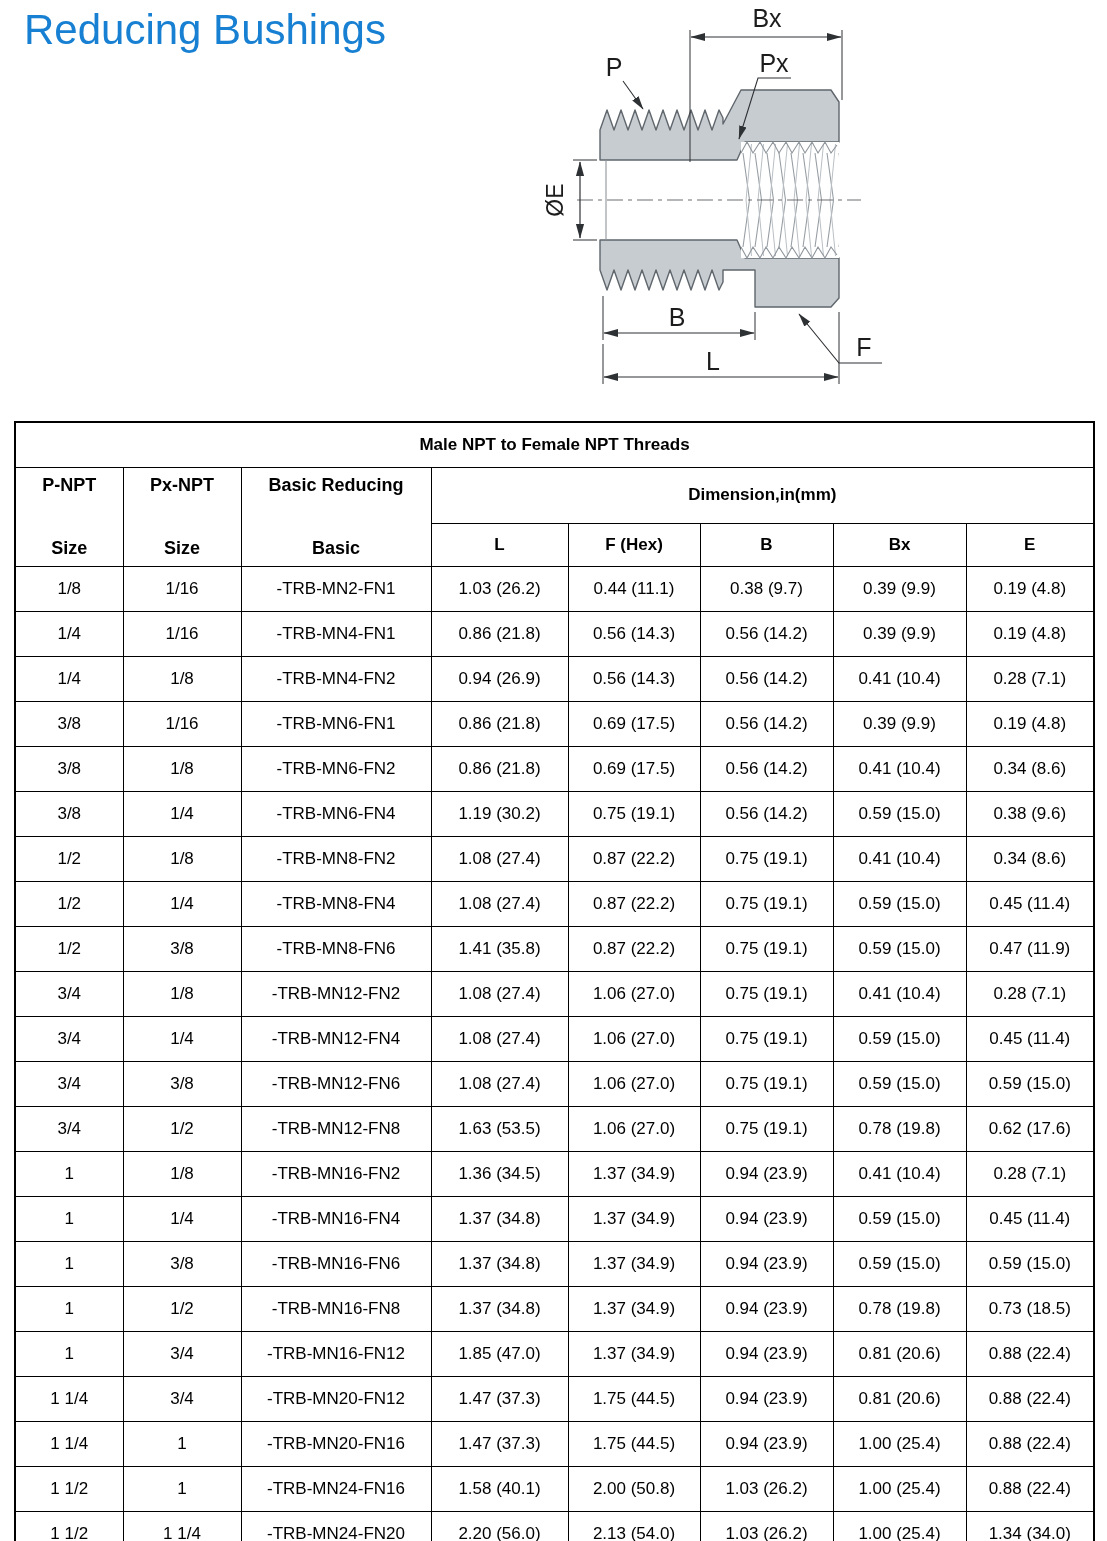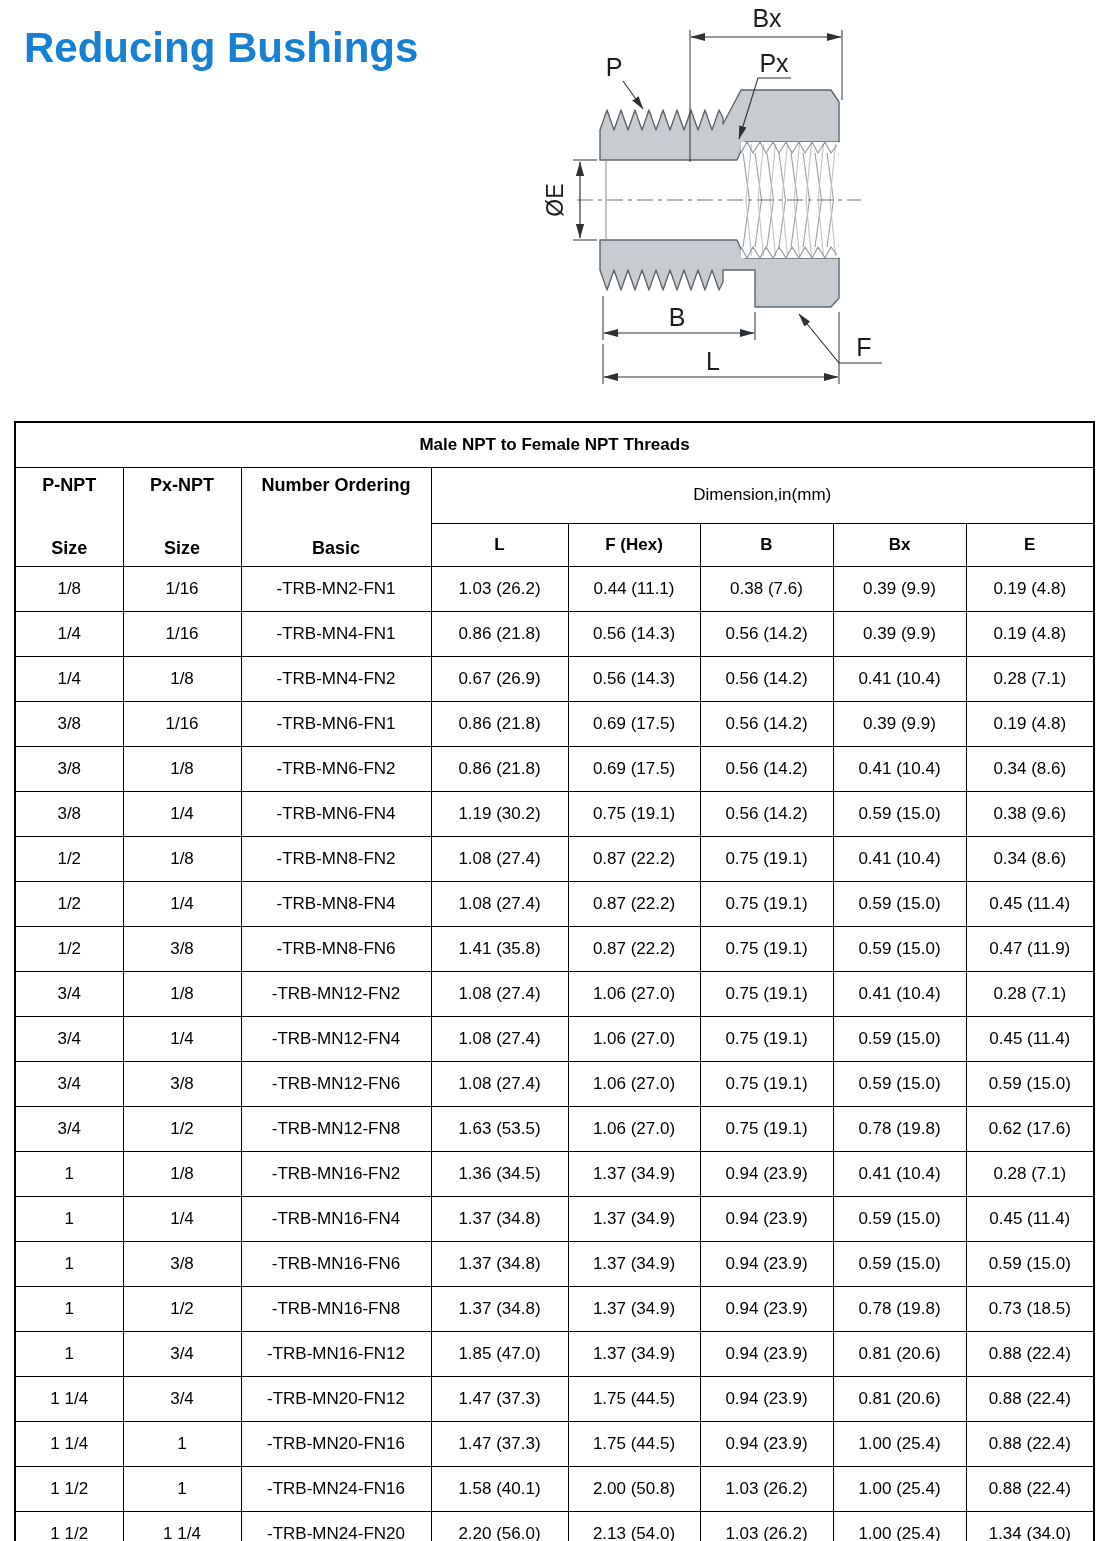--- a/index.html
+++ b/index.html
@@ -1,39 +1,39 @@
 <!DOCTYPE html>
 <html><head>
 <meta charset="utf-8">
 <style>
   html,body{margin:0;padding:0;}
   body{
     width:1107px;height:1541px;background:#ffffff;position:relative;
     font-family:"Liberation Sans", sans-serif;color:#000;
   }
   .page-title{
-    position:absolute;left:24px;top:24px;
-    font-size:42px;font-weight:bold;color:#1880d2;letter-spacing:0px;
+    position:absolute;left:24px;top:6px;
+    font-size:42px;font-weight:normal;color:#1880d2;letter-spacing:0px;
   }
   .drawing-wrap{position:absolute;left:527px;top:0;width:580px;height:420px;}
   
   table.spec{
     position:absolute;left:14px;top:421px;width:1079px;
     border-collapse:collapse;table-layout:fixed;
     border:2px solid #000;
   }
   table.spec td{border:1.5px solid #000;text-align:center;vertical-align:middle;
     font-size:17px;color:#000;padding:0 4px;overflow:hidden;}
   td.section-title{
     text-align:left;font-size:21px;font-weight:bold;height:44px;padding-left:12px;border-radius:17px;
   }
   td.hdr-stack{height:98px;padding:0;}
   .stack{display:flex;flex-direction:column;justify-content:space-around;
     align-items:center;height:100%;font-weight:bold;font-size:18px;gap:28px;}
-  td.dim-group{height:54px;font-weight:normal;font-size:18px;}
+  td.dim-group{height:54px;font-weight:bold;font-size:18px;}
   td.dim-sub{height:42px;font-weight:bold;font-size:18px;}
   tbody.rows td{height:44px;font-size:17px;}
   
   .dwg-label{font-family:"Liberation Sans",sans-serif;font-size:25px;fill:#1c1c1c;}
   .dwg-label-sm{font-family:"Liberation Sans",sans-serif;font-size:23px;fill:#1c1c1c;}
 </style>
 </head>
 <body>
 
 <div class="page-title">Reducing Bushings</div>
@@ -120,60 +120,60 @@
         </div>
       </td>
       <td class="hdr-stack" rowspan="2">
         <div class="stack">
           <span>Px-NPT</span>
           <span>Size</span>
         </div>
       </td>
       <td class="hdr-stack" rowspan="2">
         <div class="stack">
-          <span>Number Ordering</span>
+          <span>Basic Reducing</span>
           <span>Basic</span>
         </div>
       </td>
       <td class="dim-group" colspan="5">Dimension,in(mm)</td>
     </tr>
     <tr>
       <td class="dim-sub">L</td>
       <td class="dim-sub">F (Hex)</td>
       <td class="dim-sub">B</td>
       <td class="dim-sub">Bx</td>
       <td class="dim-sub">E</td>
     </tr>
   </tbody>
   <tbody class="rows">
       <tr>
         <td>1/8</td>
         <td>1/16</td>
         <td>-TRB-MN2-FN1</td>
         <td>1.03 (26.2)</td>
         <td>0.44 (11.1)</td>
-        <td>0.38 (7.6)</td>
+        <td>0.38 (9.7)</td>
         <td>0.39 (9.9)</td>
         <td>0.19 (4.8)</td>
       </tr>
       <tr>
         <td>1/4</td>
         <td>1/16</td>
         <td>-TRB-MN4-FN1</td>
         <td>0.86 (21.8)</td>
         <td>0.56 (14.3)</td>
         <td>0.56 (14.2)</td>
         <td>0.39 (9.9)</td>
         <td>0.19 (4.8)</td>
       </tr>
       <tr>
         <td>1/4</td>
         <td>1/8</td>
         <td>-TRB-MN4-FN2</td>
-        <td>0.67 (26.9)</td>
+        <td>0.94 (26.9)</td>
         <td>0.56 (14.3)</td>
         <td>0.56 (14.2)</td>
         <td>0.41 (10.4)</td>
         <td>0.28 (7.1)</td>
       </tr>
       <tr>
         <td>3/8</td>
         <td>1/16</td>
         <td>-TRB-MN6-FN1</td>
         <td>0.86 (21.8)</td>

